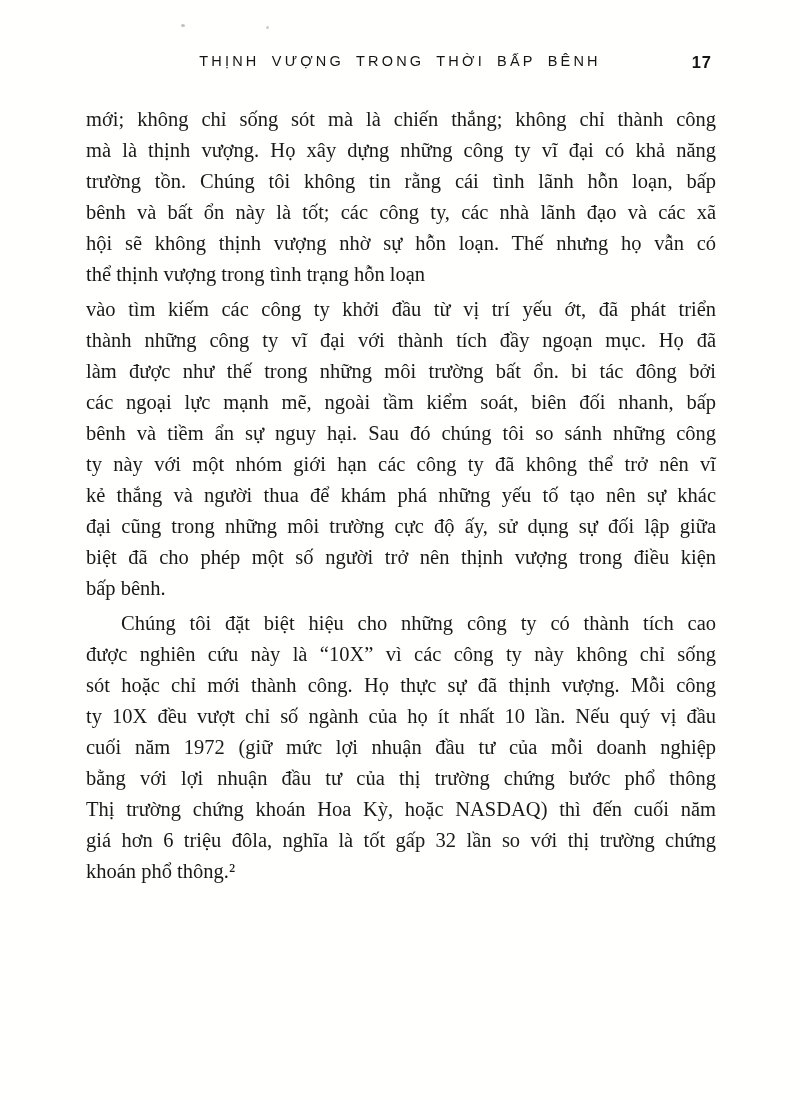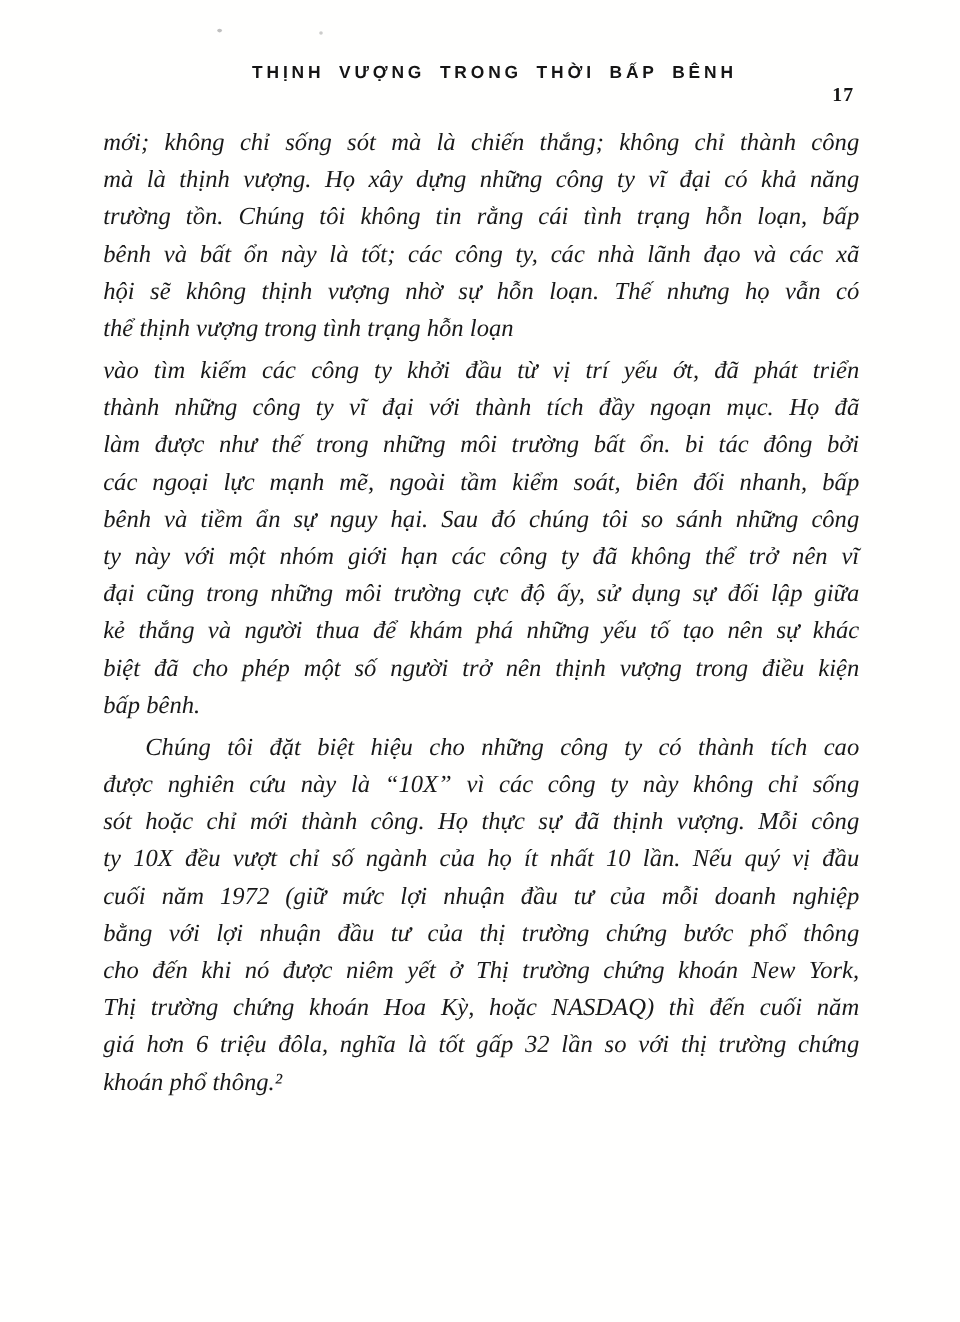--- a/index.html
+++ b/index.html
@@ -17,46 +17,45 @@
   .header {
     position: absolute;
     top: 53px; left: 0;
     width: 100%; height: 22px;
   }
   .header-title {
     position: absolute;
     left: 50%; top: 0;
     transform: translateX(-50%);
     font-family: "Liberation Sans", sans-serif;
-    font-weight: 700;
+    font-weight: 400;
     font-size: 14.5px;
     letter-spacing: 3.2px;
     word-spacing: 5px;
     white-space: nowrap;
     color: #151515;
-    margin-left: 12px;
   }
   .page-number {
     position: absolute;
-    right: 88px; top: 16px;
-    font-family: Liberation Serif, serif;
+    right: 88px; top: 0;
+    font-family: Liberation Sans, sans-serif;
     font-weight: 700;
     font-size: 16.5px;
     letter-spacing: 1px;
     color: #151515;
   }
   .body-text {
     position: absolute;
     top: 104px; left: 86px;
     width: 630px;
     font-size: 20.5px;
     line-height: 31px;
     color: #191919;
   }
-  .para { margin: 0 0 4px 0; font-style: italic; }
+  .para { margin: 0 0 4px 0; }
   .line {
     text-align: justify;
     text-align-last: justify;
   }
   .line.indent { text-indent: 35px; }
   .line.lastline { text-align-last: auto; }
   .speck {
     position: absolute;
     background: #8d8d8d;
     border-radius: 50%;
@@ -75,46 +74,45 @@
   <div class="header">
     <div class="header-title">THỊNH VƯỢNG TRONG THỜI BẤP BÊNH</div>
     <div class="page-number">17</div>
   </div>
 
   <div class="body-text">
 
     <div class="para">
       <div class="line">mới; không chỉ sống sót mà là chiến thắng; không chỉ thành công</div>
       <div class="line">mà là thịnh vượng. Họ xây dựng những công ty vĩ đại có khả năng</div>
-      <div class="line">trường tồn. Chúng tôi không tin rằng cái tình trạng hỗn loạn, bấp</div>
+      <div class="line">trường tồn. Chúng tôi không tin rằng cái tình lãnh hỗn loạn, bấp</div>
       <div class="line">bênh và bất ổn này là tốt; các công ty, các nhà lãnh đạo và các xã</div>
       <div class="line">hội sẽ không thịnh vượng nhờ sự hỗn loạn. Thế nhưng họ vẫn có</div>
       <div class="line lastline">thể thịnh vượng trong tình trạng hỗn loạn</div>
     </div>
 
     <div class="para">
       <div class="line">vào tìm kiếm các công ty khởi đầu từ vị trí yếu ớt, đã phát triển</div>
       <div class="line">thành những công ty vĩ đại với thành tích đầy ngoạn mục. Họ đã</div>
       <div class="line">làm được như thế trong những môi trường bất ổn. bi tác đông bởi</div>
       <div class="line">các ngoại lực mạnh mẽ, ngoài tầm kiểm soát, biên đối nhanh, bấp</div>
       <div class="line">bênh và tiềm ẩn sự nguy hại. Sau đó chúng tôi so sánh những công</div>
       <div class="line">ty này với một nhóm giới hạn các công ty đã không thể trở nên vĩ</div>
+      <div class="line">kẻ thắng và người thua để khám phá những yếu tố tạo nên sự khác</div>
       <div class="line">đại cũng trong những môi trường cực độ ấy, sử dụng sự đối lập giữa</div>
-      <div class="line">kẻ thắng và người thua để khám phá những yếu tố tạo nên sự khác</div>
       <div class="line">biệt đã cho phép một số người trở nên thịnh vượng trong điều kiện</div>
       <div class="line lastline">bấp bênh.</div>
     </div>
 
     <div class="para">
       <div class="line indent">Chúng tôi đặt biệt hiệu cho những công ty có thành tích cao</div>
       <div class="line">được nghiên cứu này là “10X” vì các công ty này không chỉ sống</div>
       <div class="line">sót hoặc chỉ mới thành công. Họ thực sự đã thịnh vượng. Mỗi công</div>
       <div class="line">ty 10X đều vượt chỉ số ngành của họ ít nhất 10 lần. Nếu quý vị đầu</div>
       <div class="line">cuối năm 1972 (giữ mức lợi nhuận đầu tư của mỗi doanh nghiệp</div>
       <div class="line">bằng với lợi nhuận đầu tư của thị trường chứng bước phổ thông</div>
-      <div class="line">cho đến khi nó được niêm yết ở Thị trường chứng khoán New York,</div>
       <div class="line">Thị trường chứng khoán Hoa Kỳ, hoặc NASDAQ) thì đến cuối năm</div>
       <div class="line">giá hơn 6 triệu đôla, nghĩa là tốt gấp 32 lần so với thị trường chứng</div>
       <div class="line lastline">khoán phổ thông.²</div>
     </div>
 
   </div>
 </div>
 
 </body></html>

